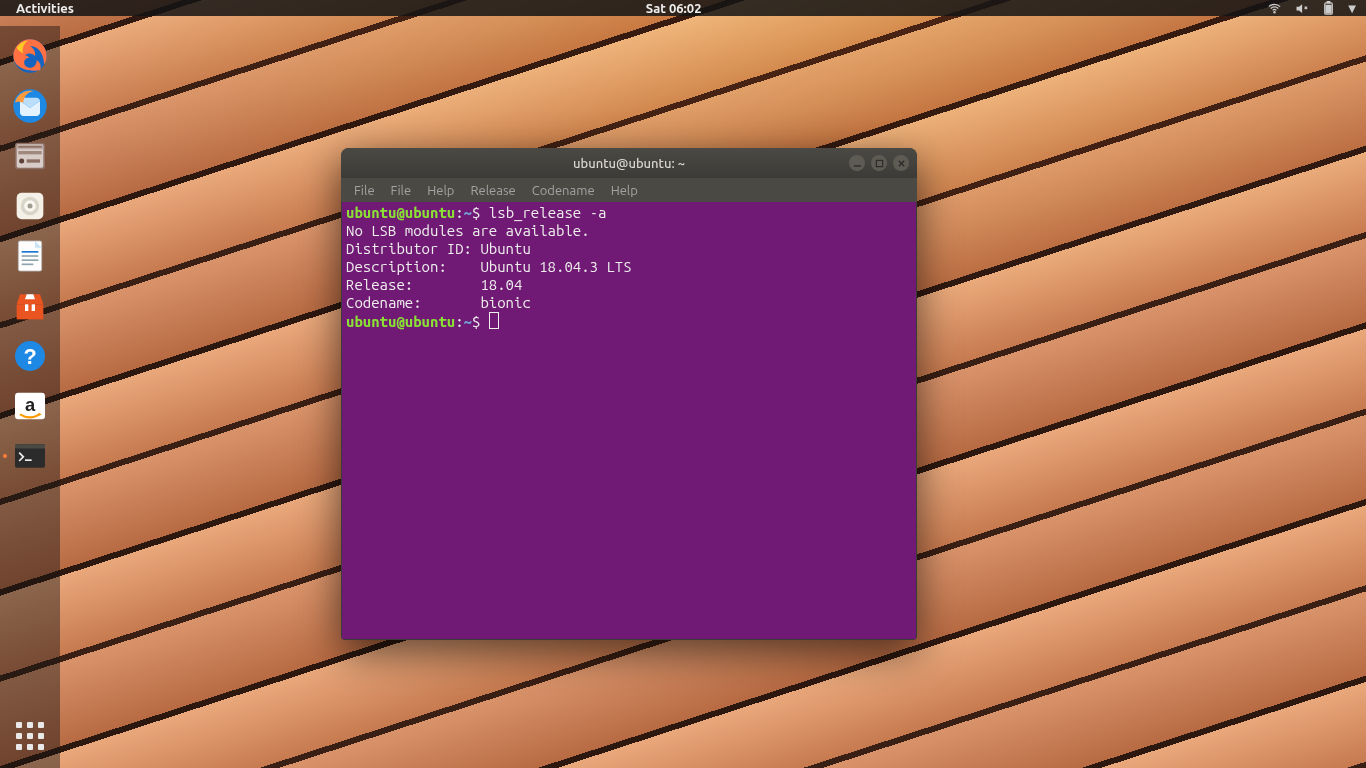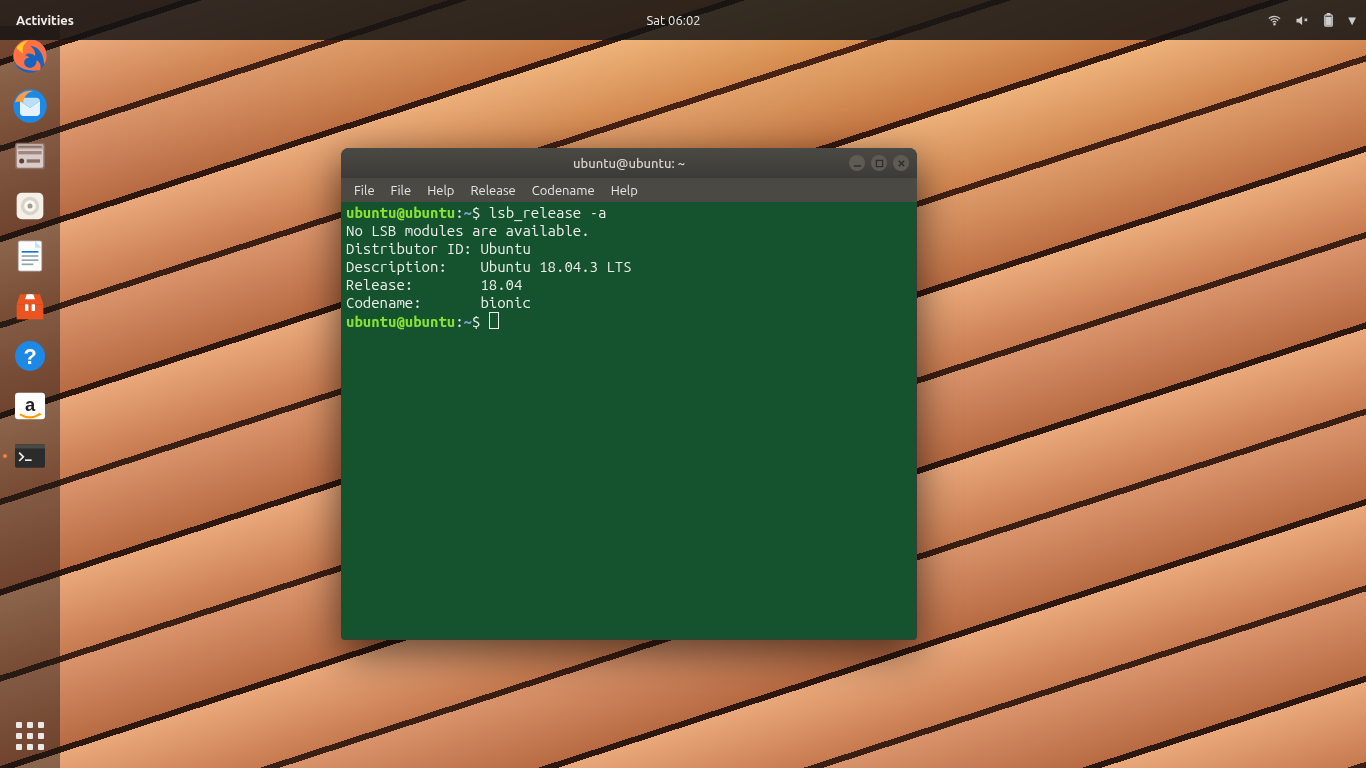--- a/index.html
+++ b/index.html
@@ -8,45 +8,45 @@
       radial-gradient(ellipse 1400px 700px at 60% -10%, rgba(255,200,120,.35), transparent 60%),
       repeating-linear-gradient(-18deg,
         #3a1f14 0px,#3a1f14 6px,
         #c77a4f 6px,#e9a87b 82px,
         #2d1810 82px,#2d1810 88px,
         #b86b43 88px,#d9936a 168px),
       linear-gradient(#8a4a2e,#6a3520);
     background-blend-mode:overlay,normal,normal;
   }
   
-  .topbar{position:absolute;top:0;left:0;right:0;height:40px;background:rgba(20,20,20,.85);color:#ddd;display:flex;align-items:center;font-size:13px;padding:0 10px;z-index:5;}
+  .topbar{position:absolute;top:0;left:0;right:0;height:16px;background:rgba(20,20,20,.85);color:#ddd;display:flex;align-items:center;font-size:13px;padding:0 10px;z-index:5;}
   .topbar .spacer{flex:1;}
   .topbar .activities{font-weight:600;color:#eee;padding:0 6px;}
-  .topbar .clock{font-weight:400;color:#eee;}
+  .topbar .clock{font-weight:700;color:#eee;}
   .topbar .tray{display:flex;gap:12px;align-items:center;color:#ccc;}
   .topbar .tray svg{width:15px;height:15px;display:block;}
   .tray-caret{font-size:10px;color:#ccc;}
   
   .dock{position:absolute;top:26px;left:0;bottom:0;width:60px;background:rgba(25,20,20,.45);display:flex;flex-direction:column;align-items:center;padding-top:8px;gap:6px;z-index:4;}
   .dock .icon{width:44px;height:44px;border-radius:8px;display:flex;align-items:center;justify-content:center;position:relative;}
   .dock .apps-btn{margin-top:auto;margin-bottom:10px;width:44px;height:44px;display:flex;align-items:center;justify-content:center;}
   .apps-grid{display:grid;grid-template-columns:repeat(3,6px);grid-template-rows:repeat(3,6px);gap:5px;}
   .apps-grid span{width:6px;height:6px;background:#e9e9e9;border-radius:1px;}
   .dock svg{width:40px;height:40px;}
   .dock .active-dot{position:absolute;left:-5px;top:50%;transform:translateY(-50%);width:4px;height:4px;border-radius:50%;background:#ff7d3b;}
   
   .window{position:absolute;left:341px;top:148px;width:576px;height:492px;background:#3c3b37;border-radius:8px 8px 4px 4px;box-shadow:0 12px 40px rgba(0,0,0,.6);overflow:hidden;z-index:10;}
   .titlebar{height:30px;background:linear-gradient(#4a4944,#3c3b37);display:flex;align-items:center;color:#d9d7cf;font-size:13px;position:relative;}
   .titlebar .title{position:absolute;left:0;right:0;text-align:center;font-weight:500;}
   .win-controls{position:absolute;right:8px;top:0;bottom:0;display:flex;align-items:center;gap:6px;}
   .win-btn{width:16px;height:16px;border-radius:50%;background:#5d5b54;color:#2b2a27;display:flex;align-items:center;justify-content:center;font-size:10px;line-height:1;cursor:default;}
   .win-btn svg{width:9px;height:9px;}
-  .menubar{height:24px;background:#4a4944;display:flex;align-items:center;color:#e5e5e5;font-size:13px;padding:0 6px;gap:2px;}
+  .menubar{height:24px;background:#4a4944;display:flex;align-items:center;color:#a3a3a3;font-size:13px;padding:0 6px;gap:2px;}
   .menubar span{padding:0 7px;}
-  .term{position:absolute;left:1px;right:1px;top:54px;bottom:1px;background:#14532d;color:#ddd;font-family:"Ubuntu Mono","DejaVu Sans Mono",monospace;font-size:15px;line-height:18px;padding:2px 4px;white-space:pre;}
+  .term{position:absolute;left:1px;right:1px;top:54px;bottom:1px;background:#701a75;color:#ddd;font-family:"Ubuntu Mono","DejaVu Sans Mono",monospace;font-size:15px;line-height:18px;padding:2px 4px;white-space:pre;}
   .g{color:#8ae234;font-weight:bold;}
   .b{color:#729fcf;font-weight:bold;}
   .w{color:#eeeeec;}
   .cursor{display:inline-block;width:8px;height:15px;border:1px solid #eeeeec;vertical-align:-2px;}
 </style>
 </head>
 <body>
 
 <div class="desktop">
 

